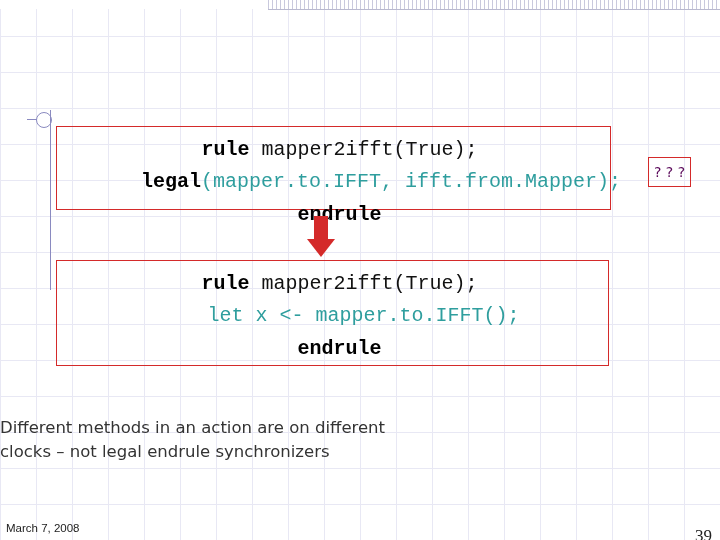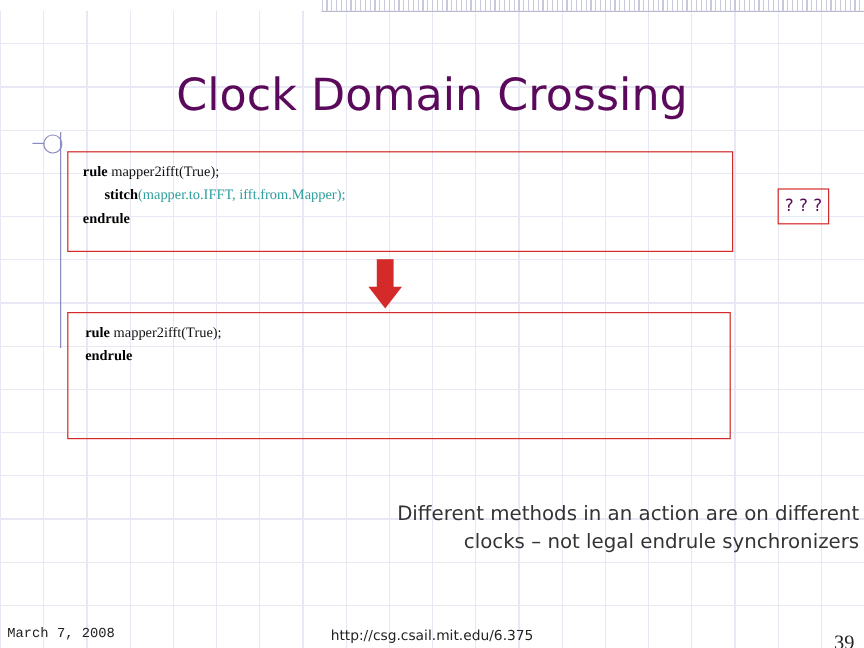--- a/index.html
+++ b/index.html
@@ -91,25 +91,26 @@
     font-family: "DejaVu Sans", sans-serif;
     letter-spacing: 0px;
     white-space: nowrap;
   }
 
   
   .codebox {
     position: absolute;
     border: 1px solid #d42a2a;
     background: transparent;
-    font-family: Liberation Serif, serif;
-    font-size: 12px;
+    font-family: Liberation Mono, monospace;
+    font-size: 20px;
     line-height: 1.62;
     color: #111111;
     box-sizing: border-box;
+    text-align: center;
   }
   .codebox .ln {
     white-space: pre;
   }
   .kw {
     font-weight: bold;
     color: #000000;
   }
   .teal {
     color: #2f9e9e;
@@ -177,36 +178,35 @@
     justify-content: center;
     box-sizing: border-box;
   }
 
   
   .caption {
     position: absolute;
     left: 0;
     top: 416px;
     width: 694px;
-    text-align: right;
+    text-align: left;
     font-size: 16.5px;
     line-height: 1.45;
     color: #333333;
     font-family: "DejaVu Sans", sans-serif;
-    margin-left: 22px;
   }
 
   
   .footer-date {
     position: absolute;
     left: 6px;
     top: 522px;
     font-size: 11.5px;
     color: #222222;
-    font-family: Liberation Mono, monospace;
+    font-family: Liberation Sans, sans-serif;
   }
   .footer-url {
     position: absolute;
     left: 0;
     top: 522px;
     width: 720px;
     text-align: center;
     font-size: 11.5px;
     color: #222222;
     font-family: "DejaVu Sans", sans-serif;
@@ -225,42 +225,41 @@
 
 <div id="slide">
 
   <div class="top-band">
     <div class="top-band-hatch"></div>
   </div>
 
   <div class="left-rule"></div>
   <div class="left-knob"></div>
 
-  <div class="title">Clock Domain Crossing</div>
 
   <div class="codebox" id="codebox-top">
     <div class="ln"><span class="kw">rule</span><span class="plain"> mapper2ifft(True);</span></div>
-    <div class="ln"><span class="plain">      </span><span class="kw">stitch</span><span class="teal">(mapper.to.IFFT, ifft.from.Mapper);</span></div>
+    <div class="ln"><span class="plain">      </span><span class="kw">legal</span><span class="teal">(mapper.to.IFFT, ifft.from.Mapper);</span></div>
     <div class="ln"><span class="kw">endrule</span></div>
   </div>
 
   <div class="arrow">
     <div class="shaft"></div>
     <div class="head"></div>
   </div>
 
   <div class="callout">? ? ?</div>
 
   <div class="codebox" id="codebox-bottom">
     <div class="ln"><span class="kw">rule</span><span class="plain"> mapper2ifft(True);</span></div>
+    <div class="ln"><span class="plain">    </span><span class="teal">let x &lt;- mapper.to.IFFT();</span></div>
     <div class="ln"><span class="kw">endrule</span></div>
   </div>
 
   <div class="caption">
     <div>Different methods in an action are on different</div>
     <div>clocks – not legal endrule synchronizers</div>
   </div>
 
   <div class="footer-date">March 7, 2008</div>
-  <div class="footer-url">http://csg.csail.mit.edu/6.375</div>
   <div class="footer-page">39</div>
 
 </div>
 
 </body></html>

